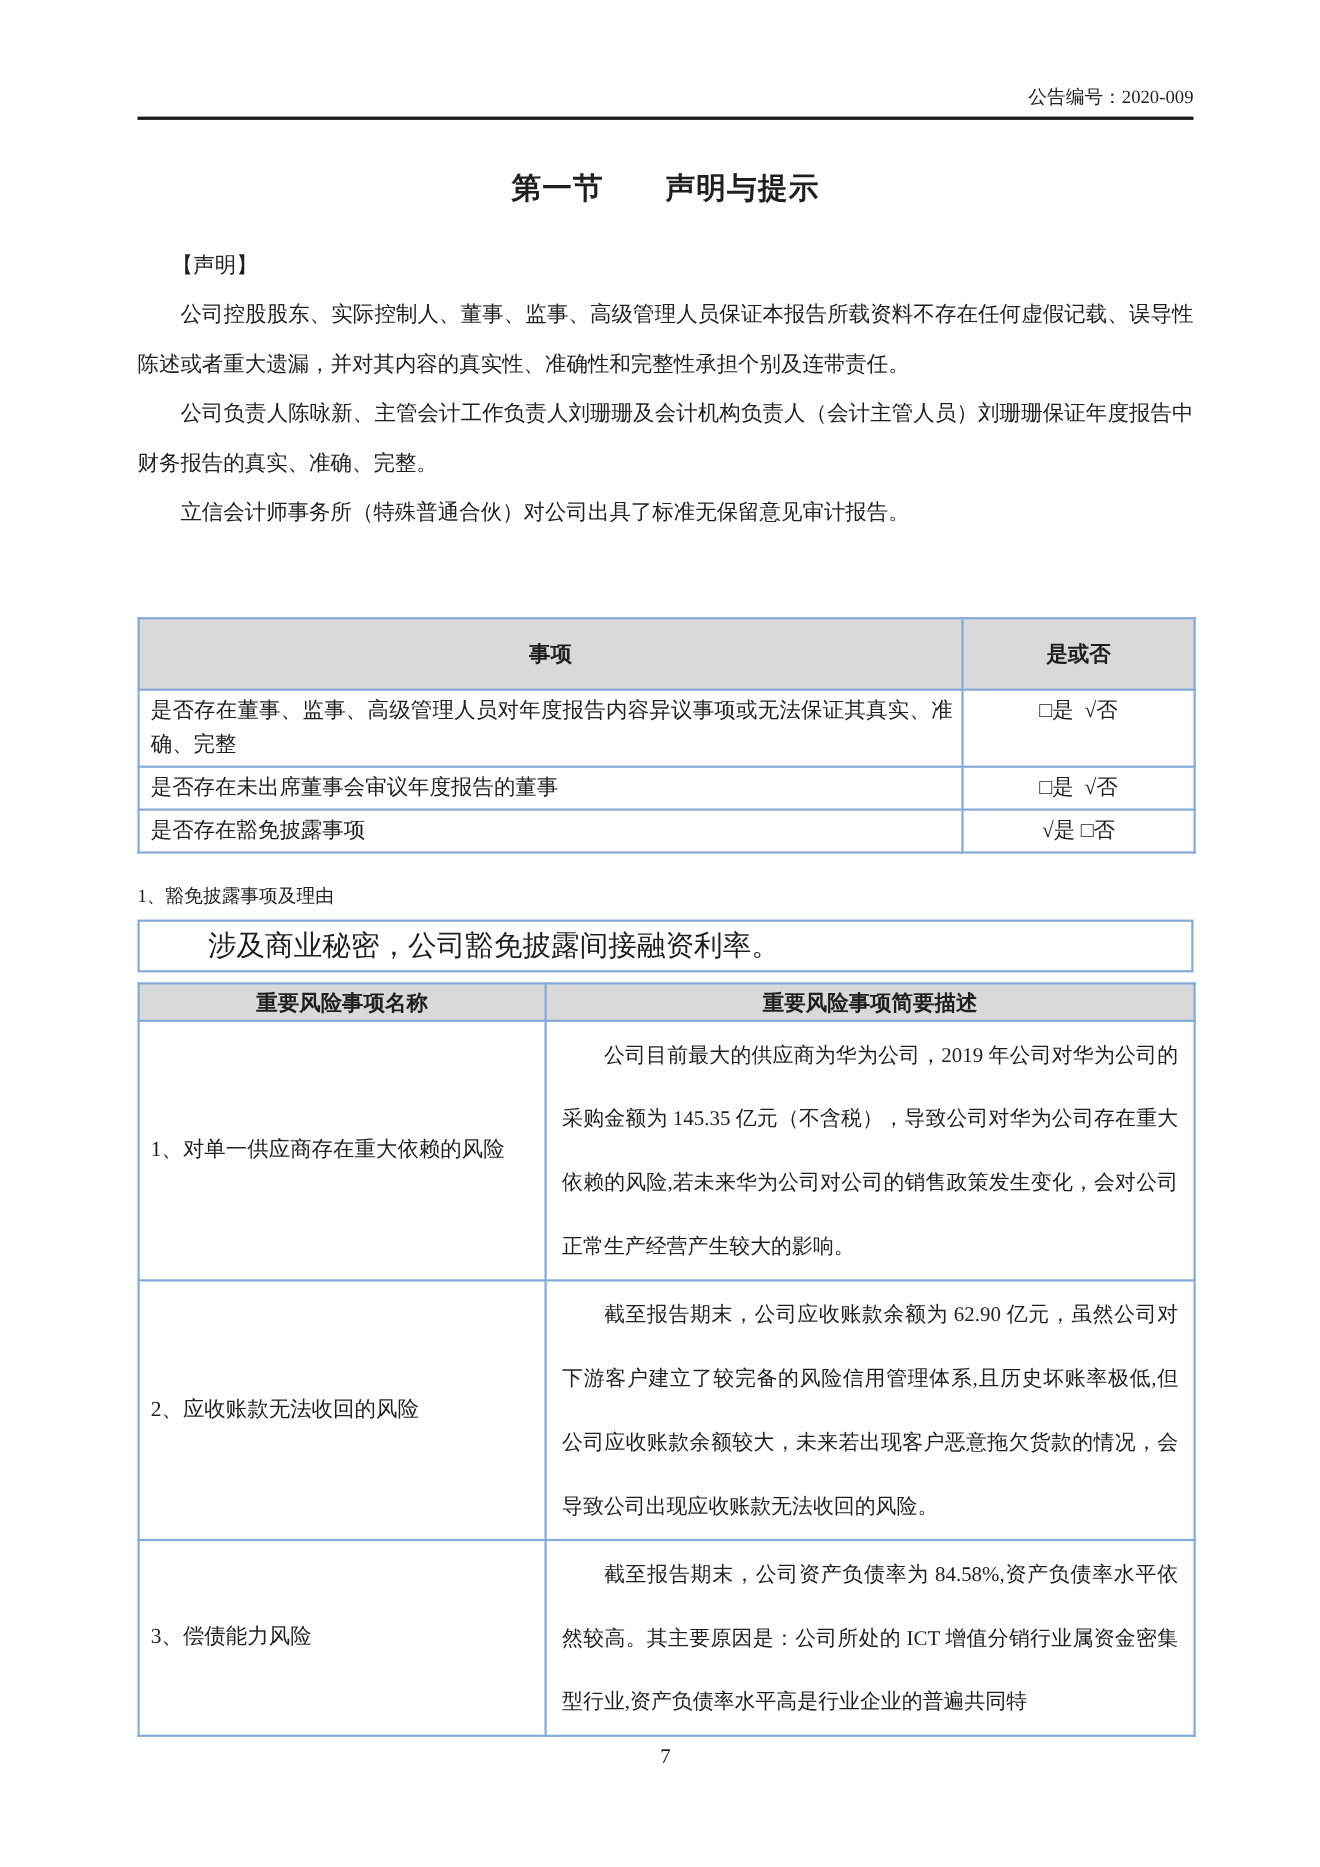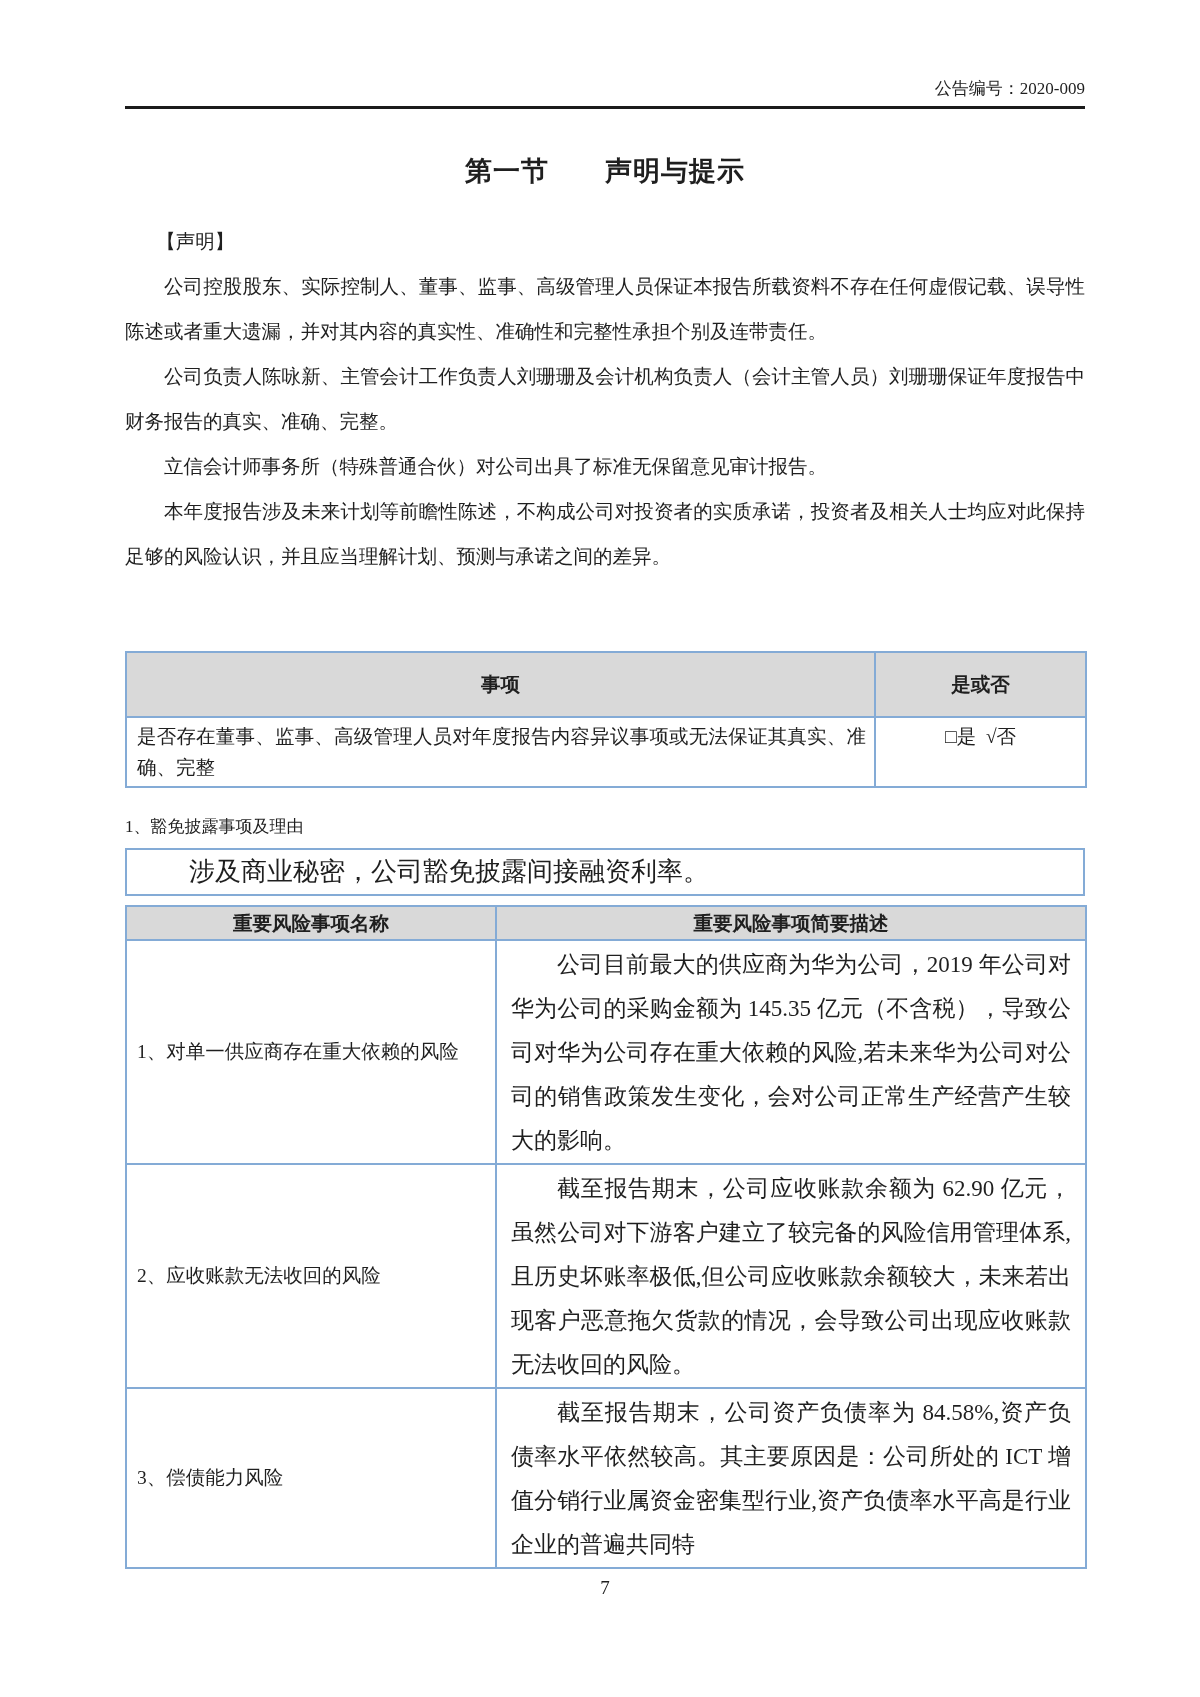--- a/index.html
+++ b/index.html
@@ -51,21 +51,21 @@
   .risk-table { margin-top:9px; }
   .risk-table th { height:34px; padding:1px 4px; }
   .risk-table td.name {
     vertical-align:middle;
     padding:0 6px 0 10px;
     font-size:19.5px; line-height:30px;
   }
   .risk-table td.desc {
     vertical-align:top;
     padding:2px 14px 0 14px;
-    font-size:23px; line-height:44px;
+    font-size:19px; line-height:58px;
     text-align:justify; text-indent:2em;
     overflow:hidden;
     border-radius:19px;
   }
   .row-h1 { height:186px; }
   .row-h2 { height:190px; }
   .row-h3 { height:141px; }
 
   .page-number { margin-top:8px; text-align:center; font-size:19px; }
 </style>
@@ -78,38 +78,45 @@
     <div class="doc-number">公告编号：2020-009</div>
     <hr class="header-rule">
 
     <h1 class="title">第一节　　声明与提示</h1>
 
     <div class="body-text">
       <p class="heading-bracket">【声明】</p>
       <p>公司控股股东、实际控制人、董事、监事、高级管理人员保证本报告所载资料不存在任何虚假记载、误导性陈述或者重大遗漏，并对其内容的真实性、准确性和完整性承担个别及连带责任。</p>
       <p>公司负责人陈咏新、主管会计工作负责人刘珊珊及会计机构负责人（会计主管人员）刘珊珊保证年度报告中财务报告的真实、准确、完整。</p>
       <p>立信会计师事务所（特殊普通合伙）对公司出具了标准无保留意见审计报告。</p>
-      <p>本年度报告涉及未来计划等前瞻性陈述，不构成公司对投资者的实质承诺，投资者及相关人士均应对此保持足够的风险认识，并且应当理解计划、预测与承诺之间的差异。</p>
     </div>
 
     <table class="yn-table">
       <colgroup>
           <col style="width:749px">
           <col style="width:211px">
         </colgroup>
       <thead>
         <tr>
           <th>事项</th>
           <th>是或否</th>
         </tr>
       </thead>
       <tbody>
         <tr>
           <td class="item">是否存在董事、监事、高级管理人员对年度报告内容异议事项或无法保证其真实、准确、完整</td>
           <td class="answer">□是  √否</td>
+        </tr>
+        <tr>
+          <td class="item">是否存在未出席董事会审议年度报告的董事</td>
+          <td class="answer">□是  √否</td>
+        </tr>
+        <tr>
+          <td class="item">是否存在豁免披露事项</td>
+          <td class="answer">√是 □否</td>
         </tr>
       </tbody>
     </table>
 
     <p class="waiver-heading">1、豁免披露事项及理由</p>
     <div class="waiver-box">
       <p>涉及商业秘密，公司豁免披露间接融资利率。</p>
     </div>
 
 

